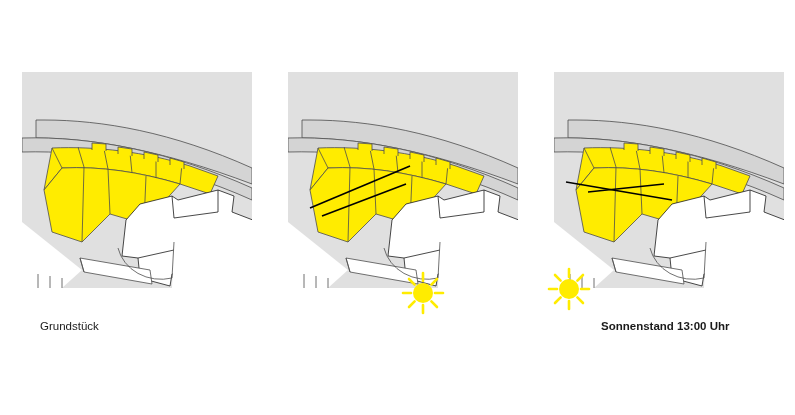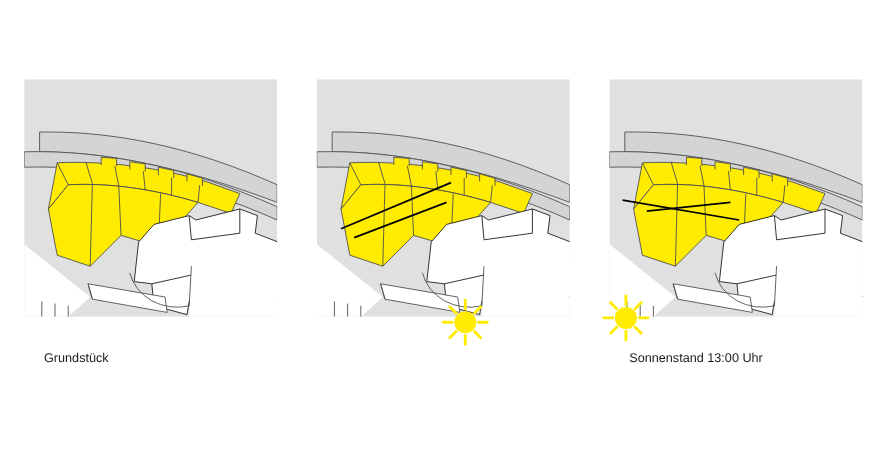--- a/index.html
+++ b/index.html
@@ -30,21 +30,21 @@
 
   .caption {
     position: absolute;
     top: 320px;
     font-size: 11.5px;
     color: #1a1a1a;
     white-space: nowrap;
   }
   .caption-1 { left: 40px; }
   .caption-2 { left: 306px; }
-  .caption-3 { left: 572px; }
+  .caption-3 { left: 601px; font-weight: bold; }
 
   .sun {
     position: absolute;
     width: 46px;
     height: 46px;
   }
   .sun-2 { left: 400px; top: 270px; }
   .sun-3 { left: 546px; top: 266px; }
 
   svg { display: block; }

